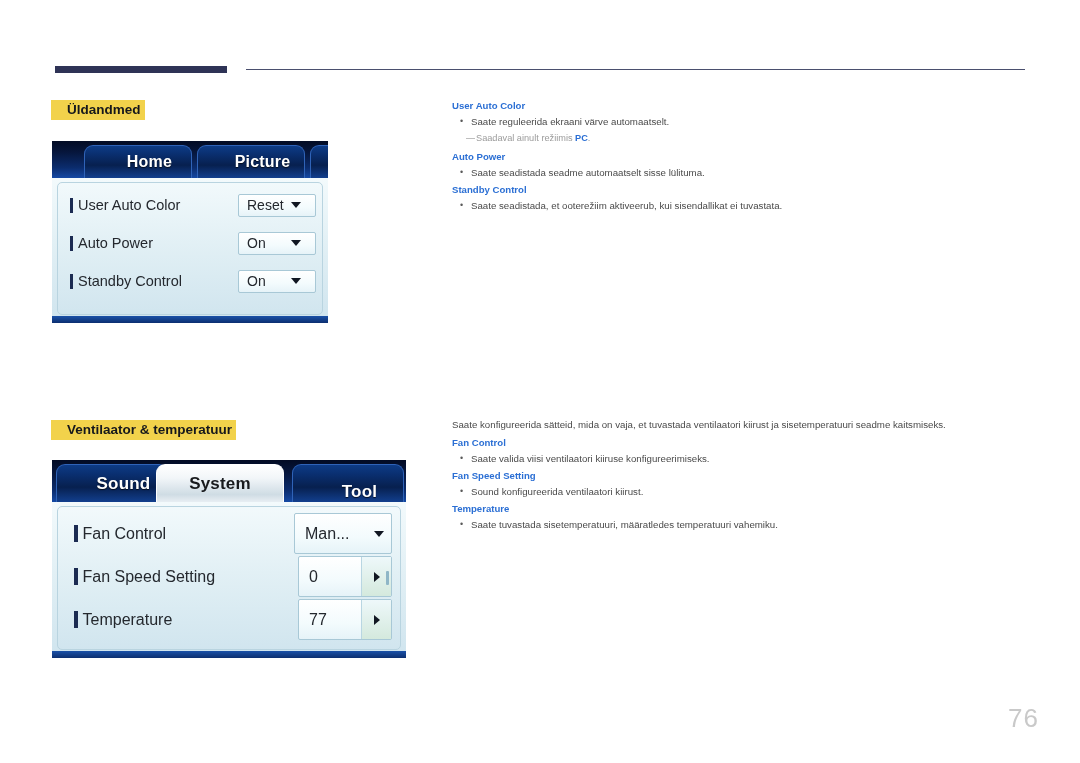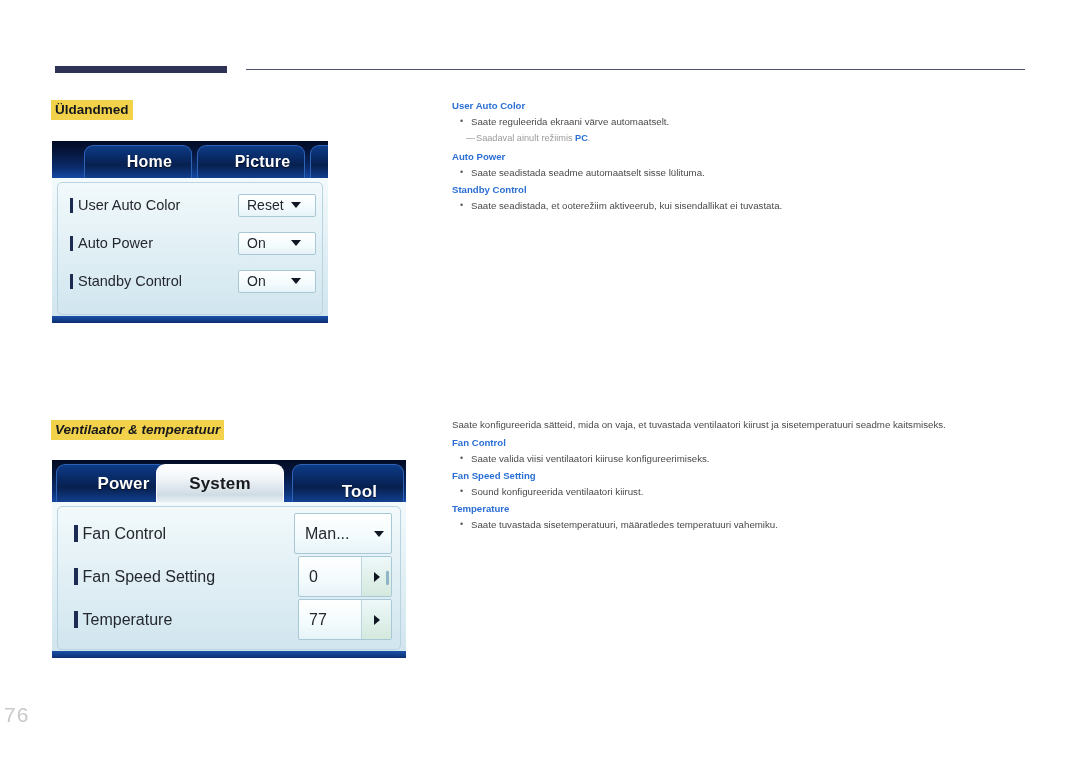--- a/index.html
+++ b/index.html
@@ -34,26 +34,26 @@
     background: #4a4f6e;
   }
 
   
   .sec-heading {
     position: absolute;
     font-size: 13.5px;
     font-weight: bold;
     color: #16181c;
     background: #f2d24b;
-    padding: 2px 4px 3px 4px;
+    padding: 2px 4px 3px 16px;
     line-height: 15px;
     white-space: nowrap;
   }
   #heading-general { left: 51px; top: 100px; }
-  #heading-fan     { left: 51px; top: 420px; font-style: italic; }
+  #heading-fan     { left: 51px; top: 420px; }
 
   
   .txt-col { position: absolute; left: 452px; width: 570px; }
   #txt-col-general { top: 99px; }
   #txt-col-fan     { top: 418px; }
 
   .intro {
     font-size: 9.7px;
     color: #4a4a4a;
     line-height: 13px;
@@ -255,25 +255,25 @@
     right: 3px;
     width: 3px;
     height: 14px;
     background: #8fb6c7;
     border-radius: 1px;
   }
 
   
   #page-number {
     position: absolute;
-    left: 4px;
+    left: 12px;
     top: 703px;
     width: 1027px;
-    text-align: left;
-    font-size: 21px;
+    text-align: right;
+    font-size: 26px;
     color: #c9c9c9;
     letter-spacing: 1px;
   }
 </style>
 </head>
 <body>
 
 <div class="hdr-thick"></div>
 <div class="hdr-thin"></div>
 
@@ -347,21 +347,21 @@
     <span class="bullet-text">Saate seadistada, et ooterežiim aktiveerub, kui sisendallikat ei tuvastata.</span>
   </div>
 
 </div>
 
 <div class="sec-heading" id="heading-fan">Ventilaator &amp; temperatuur</div>
 
 <div class="osd" id="osd-fan">
   <div class="osd-tabbar">
     <div class="osd-tab inactive" style="left:4px;width:112px;">
-      <span>Power</span>
+      <span>Sound</span>
     </div>
     <div class="osd-tab active" style="left:104px;width:128px;">
       <span>System</span>
     </div>
     <div class="osd-tab inactive" style="left:240px;width:112px;align-items:flex-end;">
       <span>Tool</span>
     </div>
   </div>
 
   <div class="osd-body">

